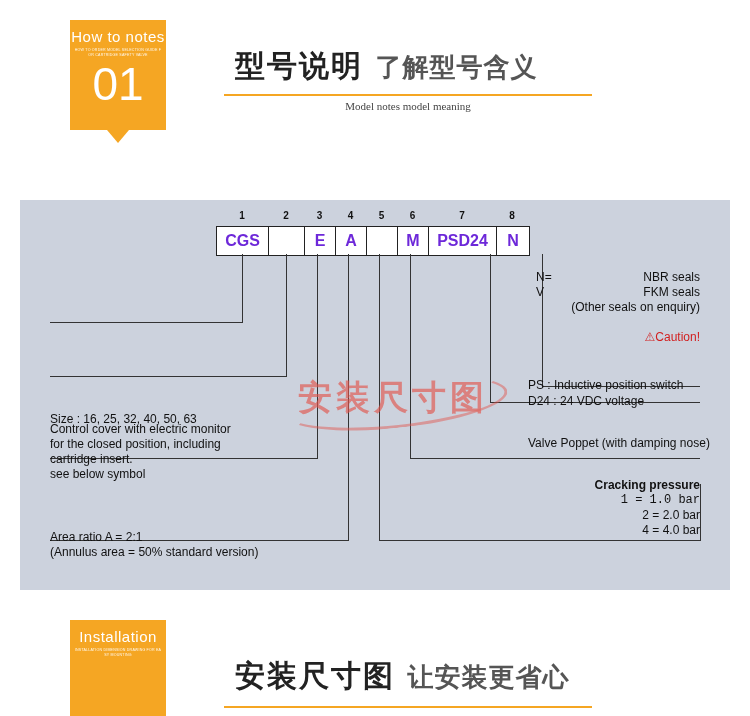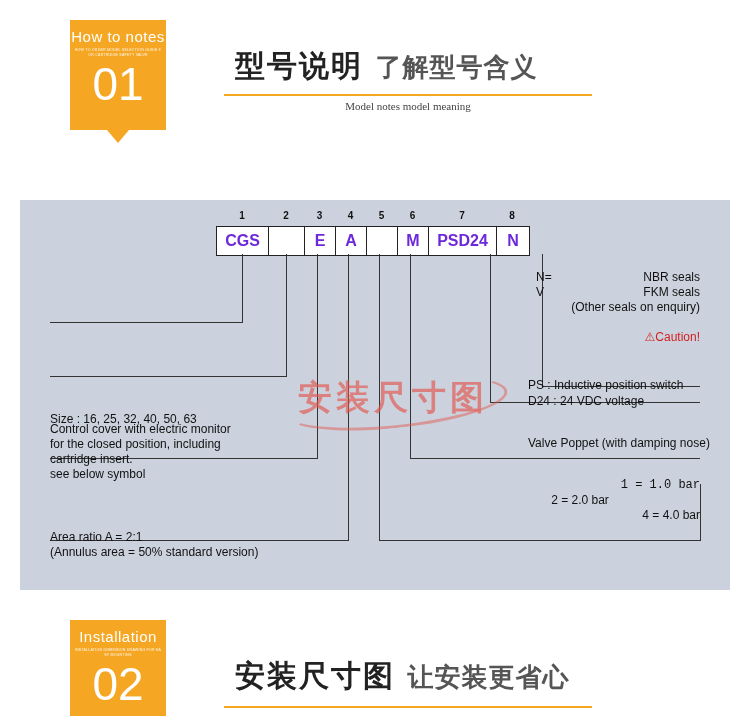--- a/index.html
+++ b/index.html
@@ -298,36 +298,36 @@
       <span class="warn-icon red">⚠</span><span class="red bold">Caution!</span>
     </div>
   </div>
 
   <div class="lbl" style="left:508px; top:178px;">PS : Inductive position switch</div>
   <div class="lbl" style="left:508px; top:194px;">D24 : 24 VDC voltage</div>
 
   <div class="lbl" style="left:508px; top:236px;">Valve Poppet (with damping nose)</div>
 
   <div style="position:absolute; left:440px; top:278px; width:240px;">
+    <div class="lbl bold right" style="position:relative; left:0; top:0; width:240px;">Cracking pressure</div>
     <div class="lbl right" style="position:relative; left:0; top:0; width:240px;font-family:Liberation Mono, monospace;">1 = 1.0 bar</div>
-    <div class="lbl right" style="position:relative; left:0; top:0; width:240px;text-align:center;">2 = 2.0 bar</div>
+    <div class="lbl right" style="position:relative; left:0; top:0; width:240px;">2 = 2.0 bar</div>
     <div class="lbl right" style="position:relative; left:0; top:0; width:240px;">4 = 4.0 bar</div>
   </div>
 
   <div id="watermark">
     <div class="wm-swoosh"></div>
     <div class="wm-text">安装尺寸图</div>
   </div>
 </div>
 
 <div class="section-head" id="section-2" style="top:620px;height:96px;">
   <div class="badge" style="height:96px;">
     <div class="badge-title">Installation</div>
     <div class="badge-sub">INSTALLATION DIMENSION DRAWING FOR EASY MOUNTING</div>
-    <div class="badge-num">02</div>
   </div>
 
   <div class="head-text" style="top:36px;">
     <div class="head-cn">
       <span class="head-cn-main">安装尺寸图</span>
       <span class="head-cn-sub">让安装更省心</span>
     </div>
   </div>
   <div class="head-rule" style="top:86px;"></div>
 </div>

